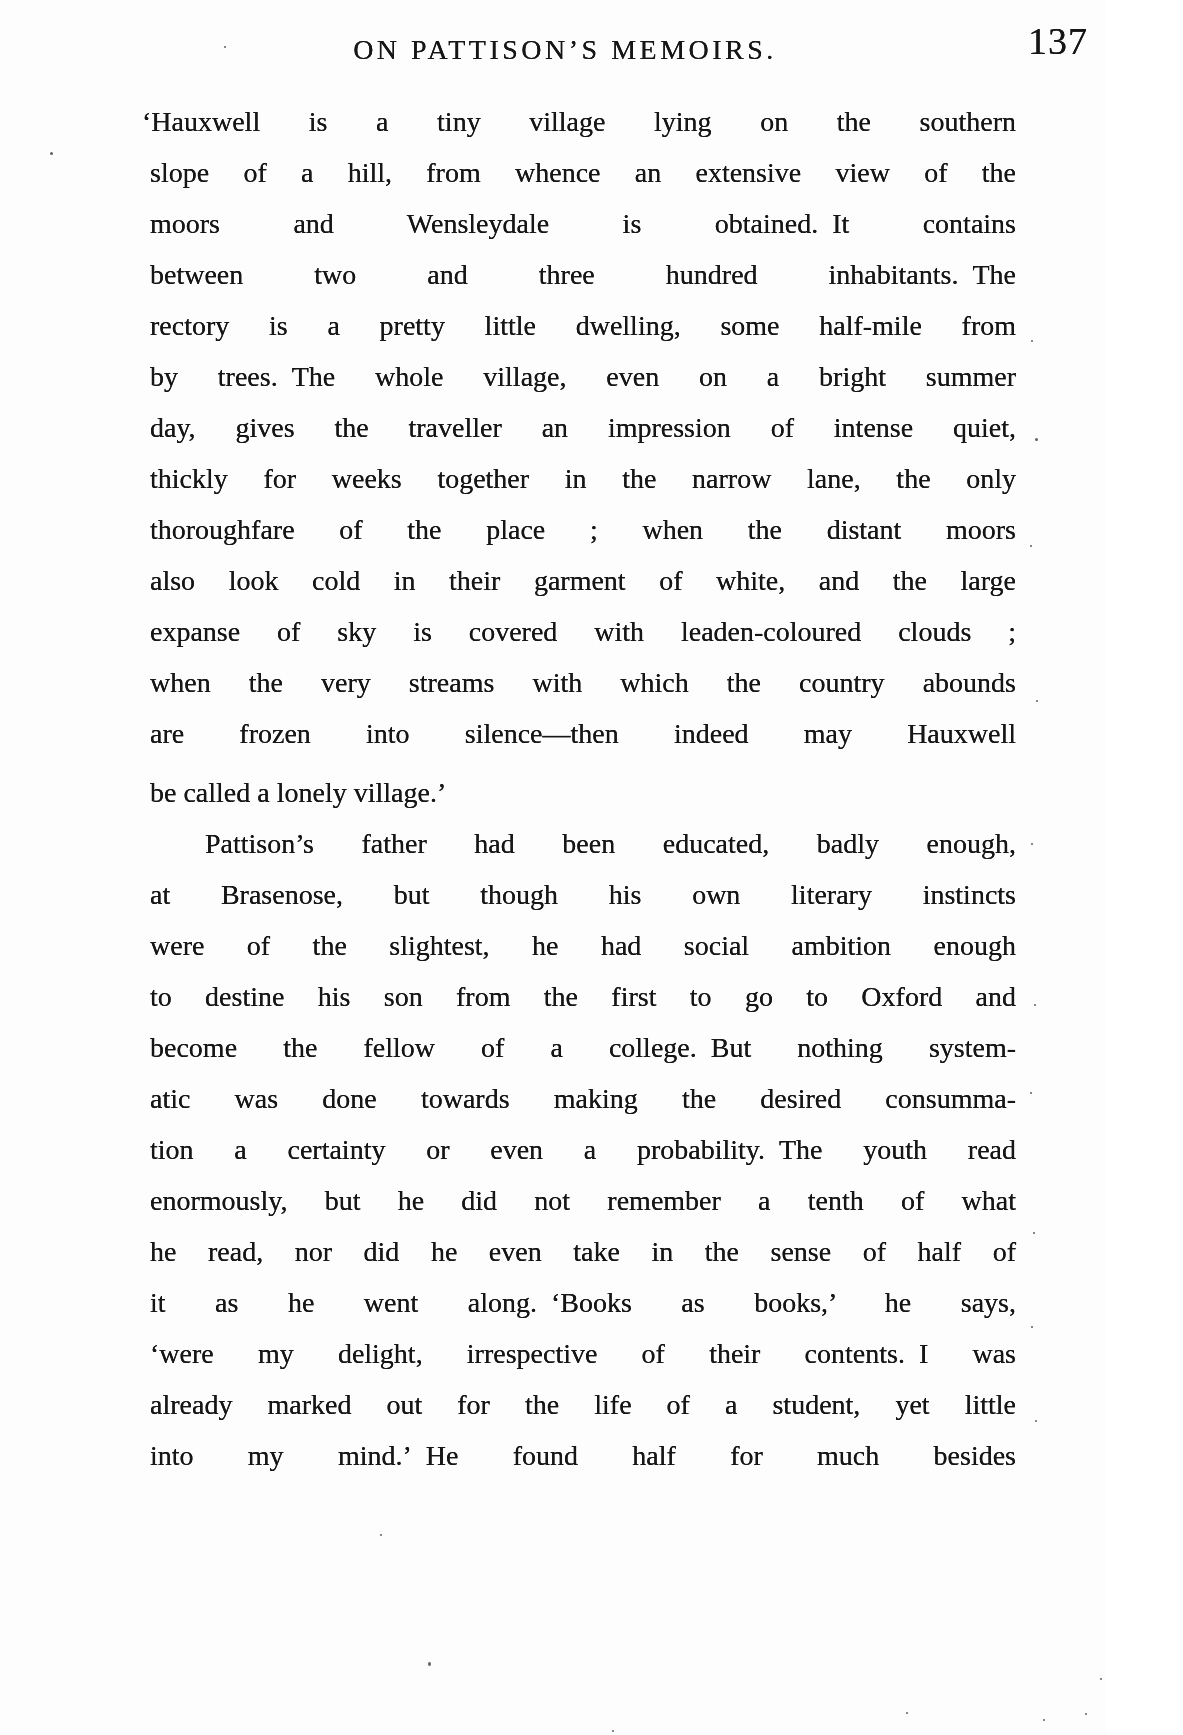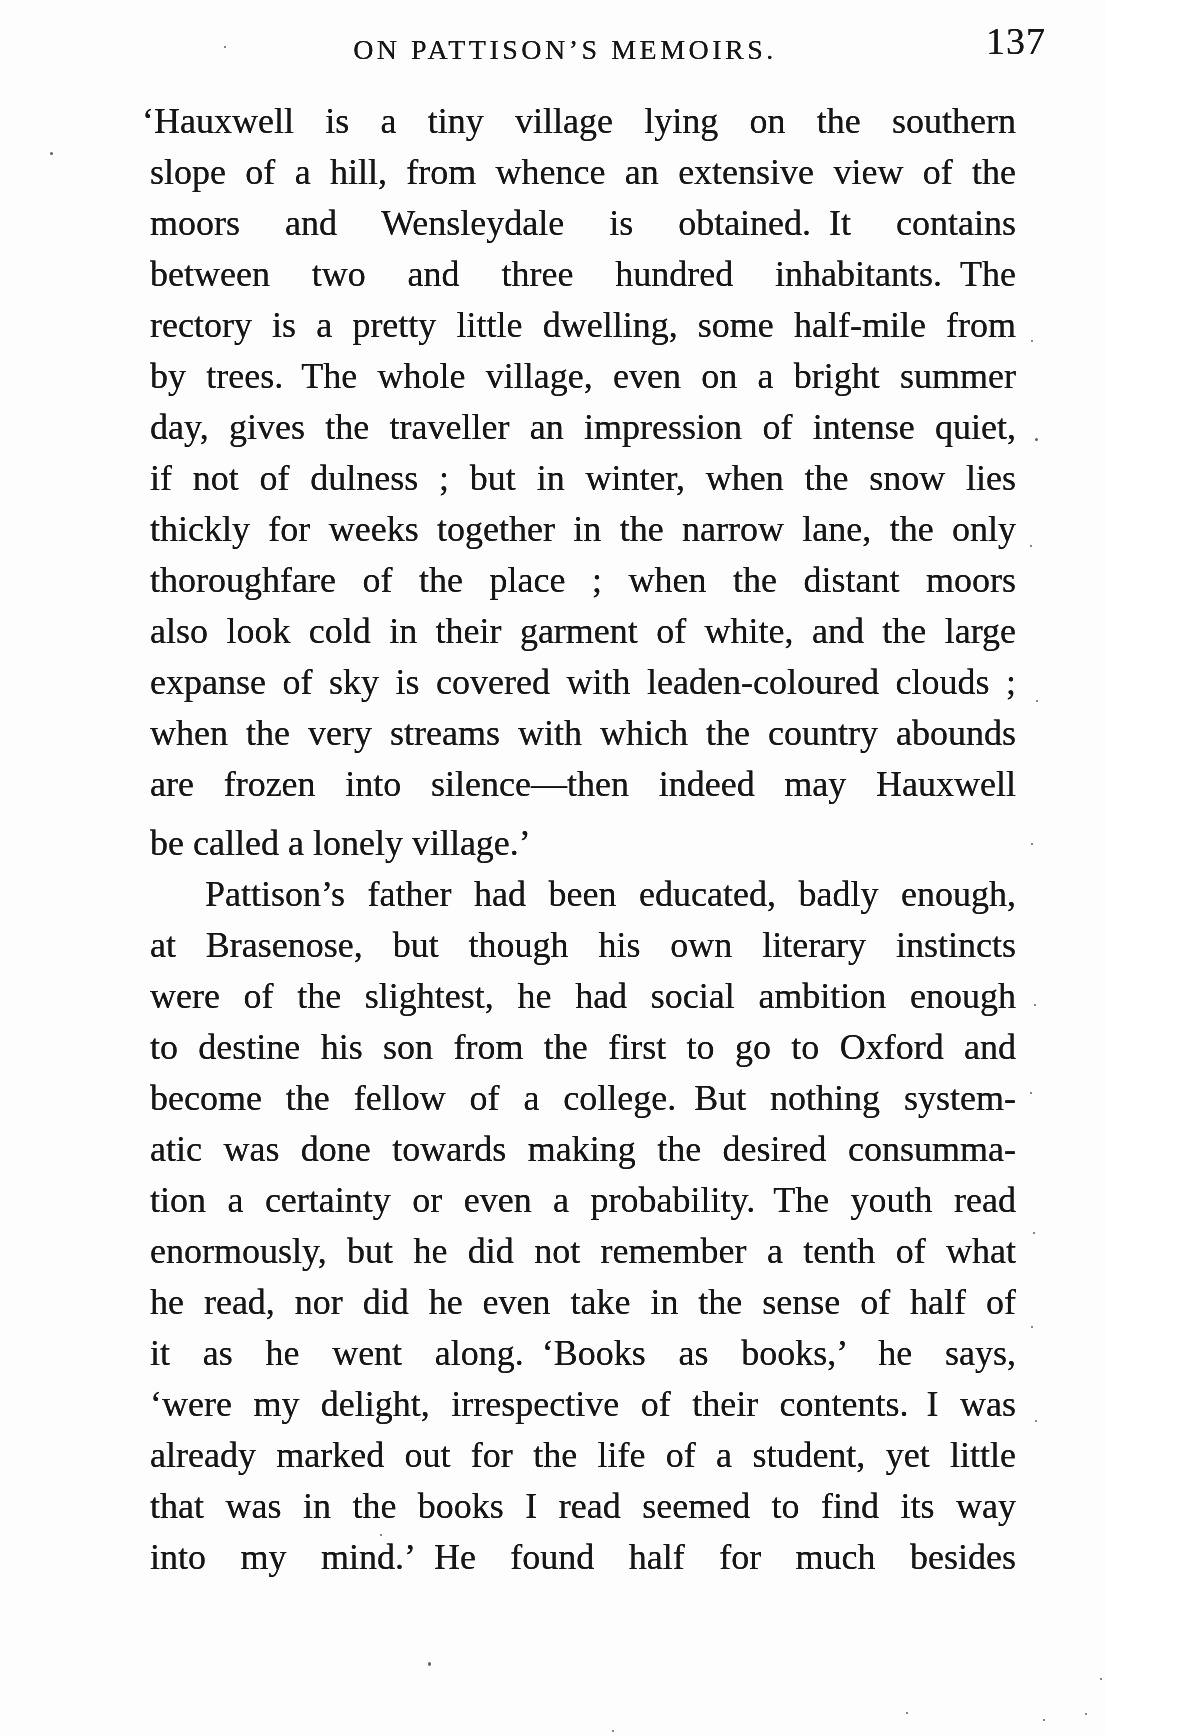--- a/index.html
+++ b/index.html
@@ -15,31 +15,31 @@
   
   .running-head { position:absolute; top:0; left:0; width:100%; height:90px; }
   .head-title {
     position:absolute; top:36px; left:calc(50% + 12px);
     transform:translateX(-50%);
     font-size:28px; line-height:28px; letter-spacing:3.5px;
     white-space:nowrap;
     text-shadow:0 0 0.4px currentColor;
   }
   .page-number {
-    position:absolute; top:22px; left:986px;
+    position:absolute; top:22px; left:1028px;
     font-size:38px; line-height:38px; letter-spacing:1px;
     text-shadow:0 0 0.4px currentColor;
   }
   
   .text-block {
     position:absolute; left:150px; top:96px; width:866px;
   }
   .line {
     height:51px; line-height:51px;
-    font-size:36px;
+    font-size:28px;
     text-align:justify;
     text-align-last:justify;
     text-shadow:0 0 0.45px currentColor;
   }
   .line.para-end { text-align-last:left;margin-top:8px; }
   .line.indent  { text-indent:55px; }
   .line.hang    { text-indent:-8px; }
   .em { }
   
   .speckle { position:absolute; background:#2b2b2b; border-radius:50%; opacity:.75; }
@@ -57,21 +57,20 @@
   <main class="text-block">
 
     <div class="paragraph">
       <div class="line hang">‘Hauxwell is a tiny village lying on the southern</div>
       <div class="line">slope of a hill, from whence an extensive view of the</div>
       <div class="line">moors and Wensleydale is obtained. It contains</div>
       <div class="line">between two and three hundred inhabitants. The</div>
       <div class="line"><span class="em">rectory</span><span> is a pretty little dwelling, some half-mile from</span></div>
       <div class="line">by trees. The whole village, even on a bright summer</div>
       <div class="line">day, gives the traveller an impression of intense quiet,</div>
-      <div class="line">if not of dulness ; but in winter, when the snow lies</div>
       <div class="line">thickly for weeks together in the narrow lane, the only</div>
       <div class="line">thoroughfare of the place ; when the distant moors</div>
       <div class="line">also look cold in their garment of white, and the large</div>
       <div class="line">expanse of sky is covered with leaden-coloured clouds ;</div>
       <div class="line">when the very streams with which the country abounds</div>
       <div class="line">are frozen into silence—then indeed may Hauxwell</div>
       <div class="line para-end">be called a lonely village.’</div>
     </div>
 
     <div class="paragraph">
@@ -80,21 +79,20 @@
       <div class="line">were of the slightest, he had social ambition enough</div>
       <div class="line">to destine his son from the first to go to Oxford and</div>
       <div class="line">become the fellow of a college. But nothing system-</div>
       <div class="line">atic was done towards making the desired consumma-</div>
       <div class="line">tion a certainty or even a probability. The youth read</div>
       <div class="line">enormously, but he did not remember a tenth of what</div>
       <div class="line">he read, nor did he even take in the sense of half of</div>
       <div class="line">it as he went along. ‘Books as books,’ he says,</div>
       <div class="line">‘were my delight, irrespective of their contents. I was</div>
       <div class="line">already marked out for the life of a student, yet little</div>
-      <div class="line">that was in the books I read seemed to find its way</div>
       <div class="line">into my mind.’ He found half for much besides</div>
     </div>
 
   </main>
 
   <i class="speckle" style="left:50px;top:152px;width:3px;height:3px;"></i>
   <i class="speckle" style="left:224px;top:46px;width:2px;height:2px;"></i>
   <i class="speckle" style="left:1031px;top:340px;width:2px;height:2px;"></i>
   <i class="speckle" style="left:1035px;top:438px;width:3px;height:3px;"></i>
   <i class="speckle" style="left:1030px;top:545px;width:2px;height:2px;"></i>

